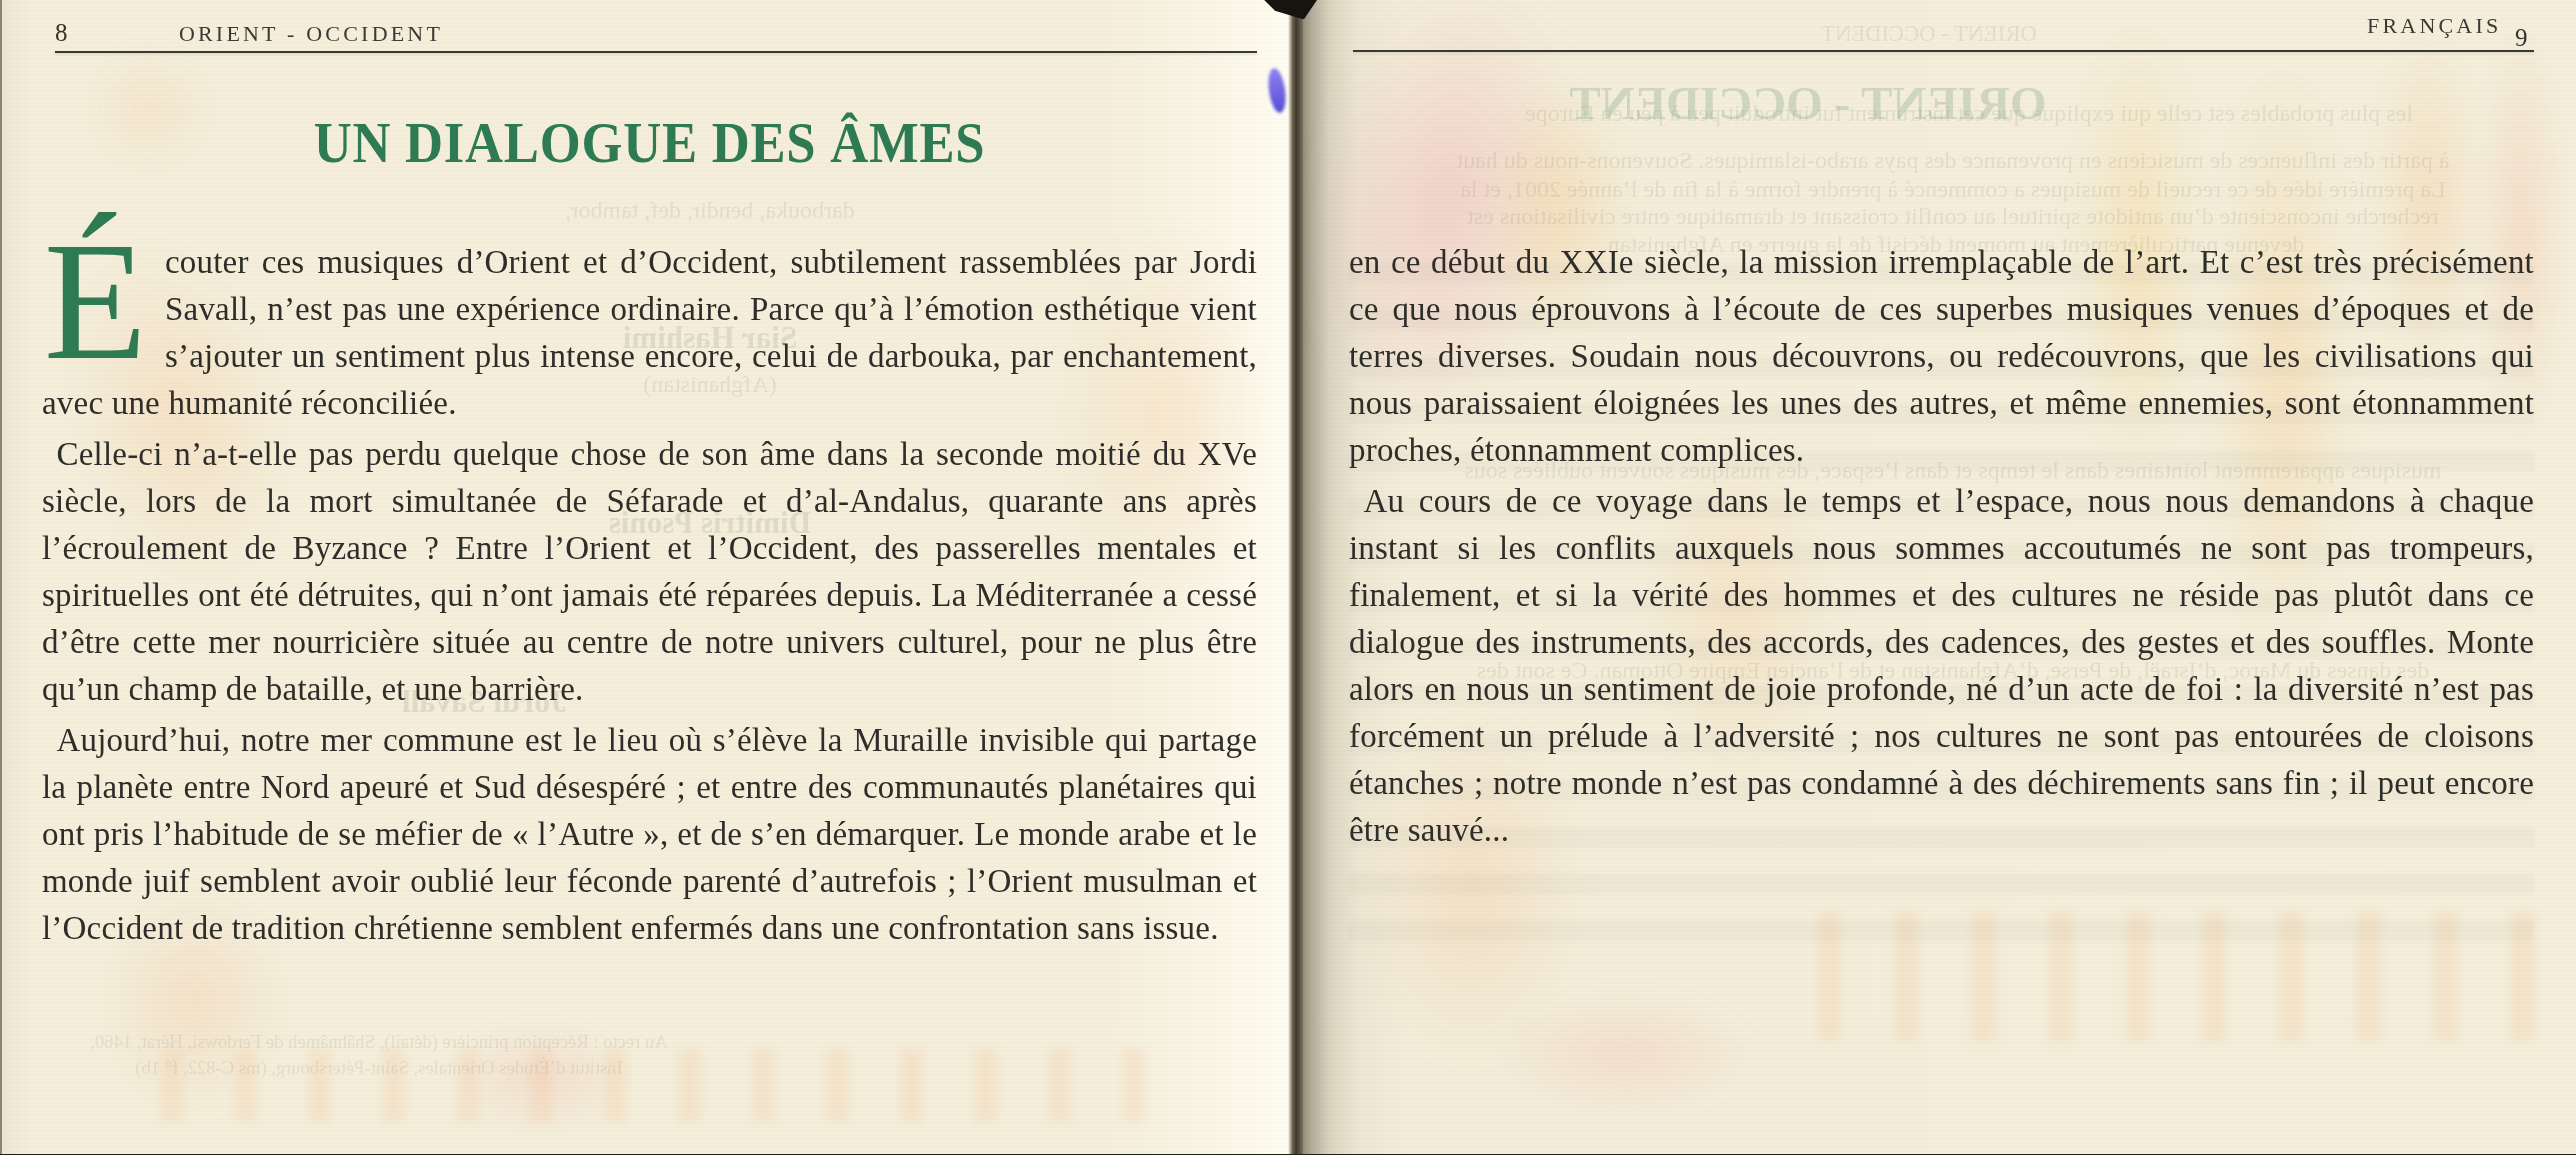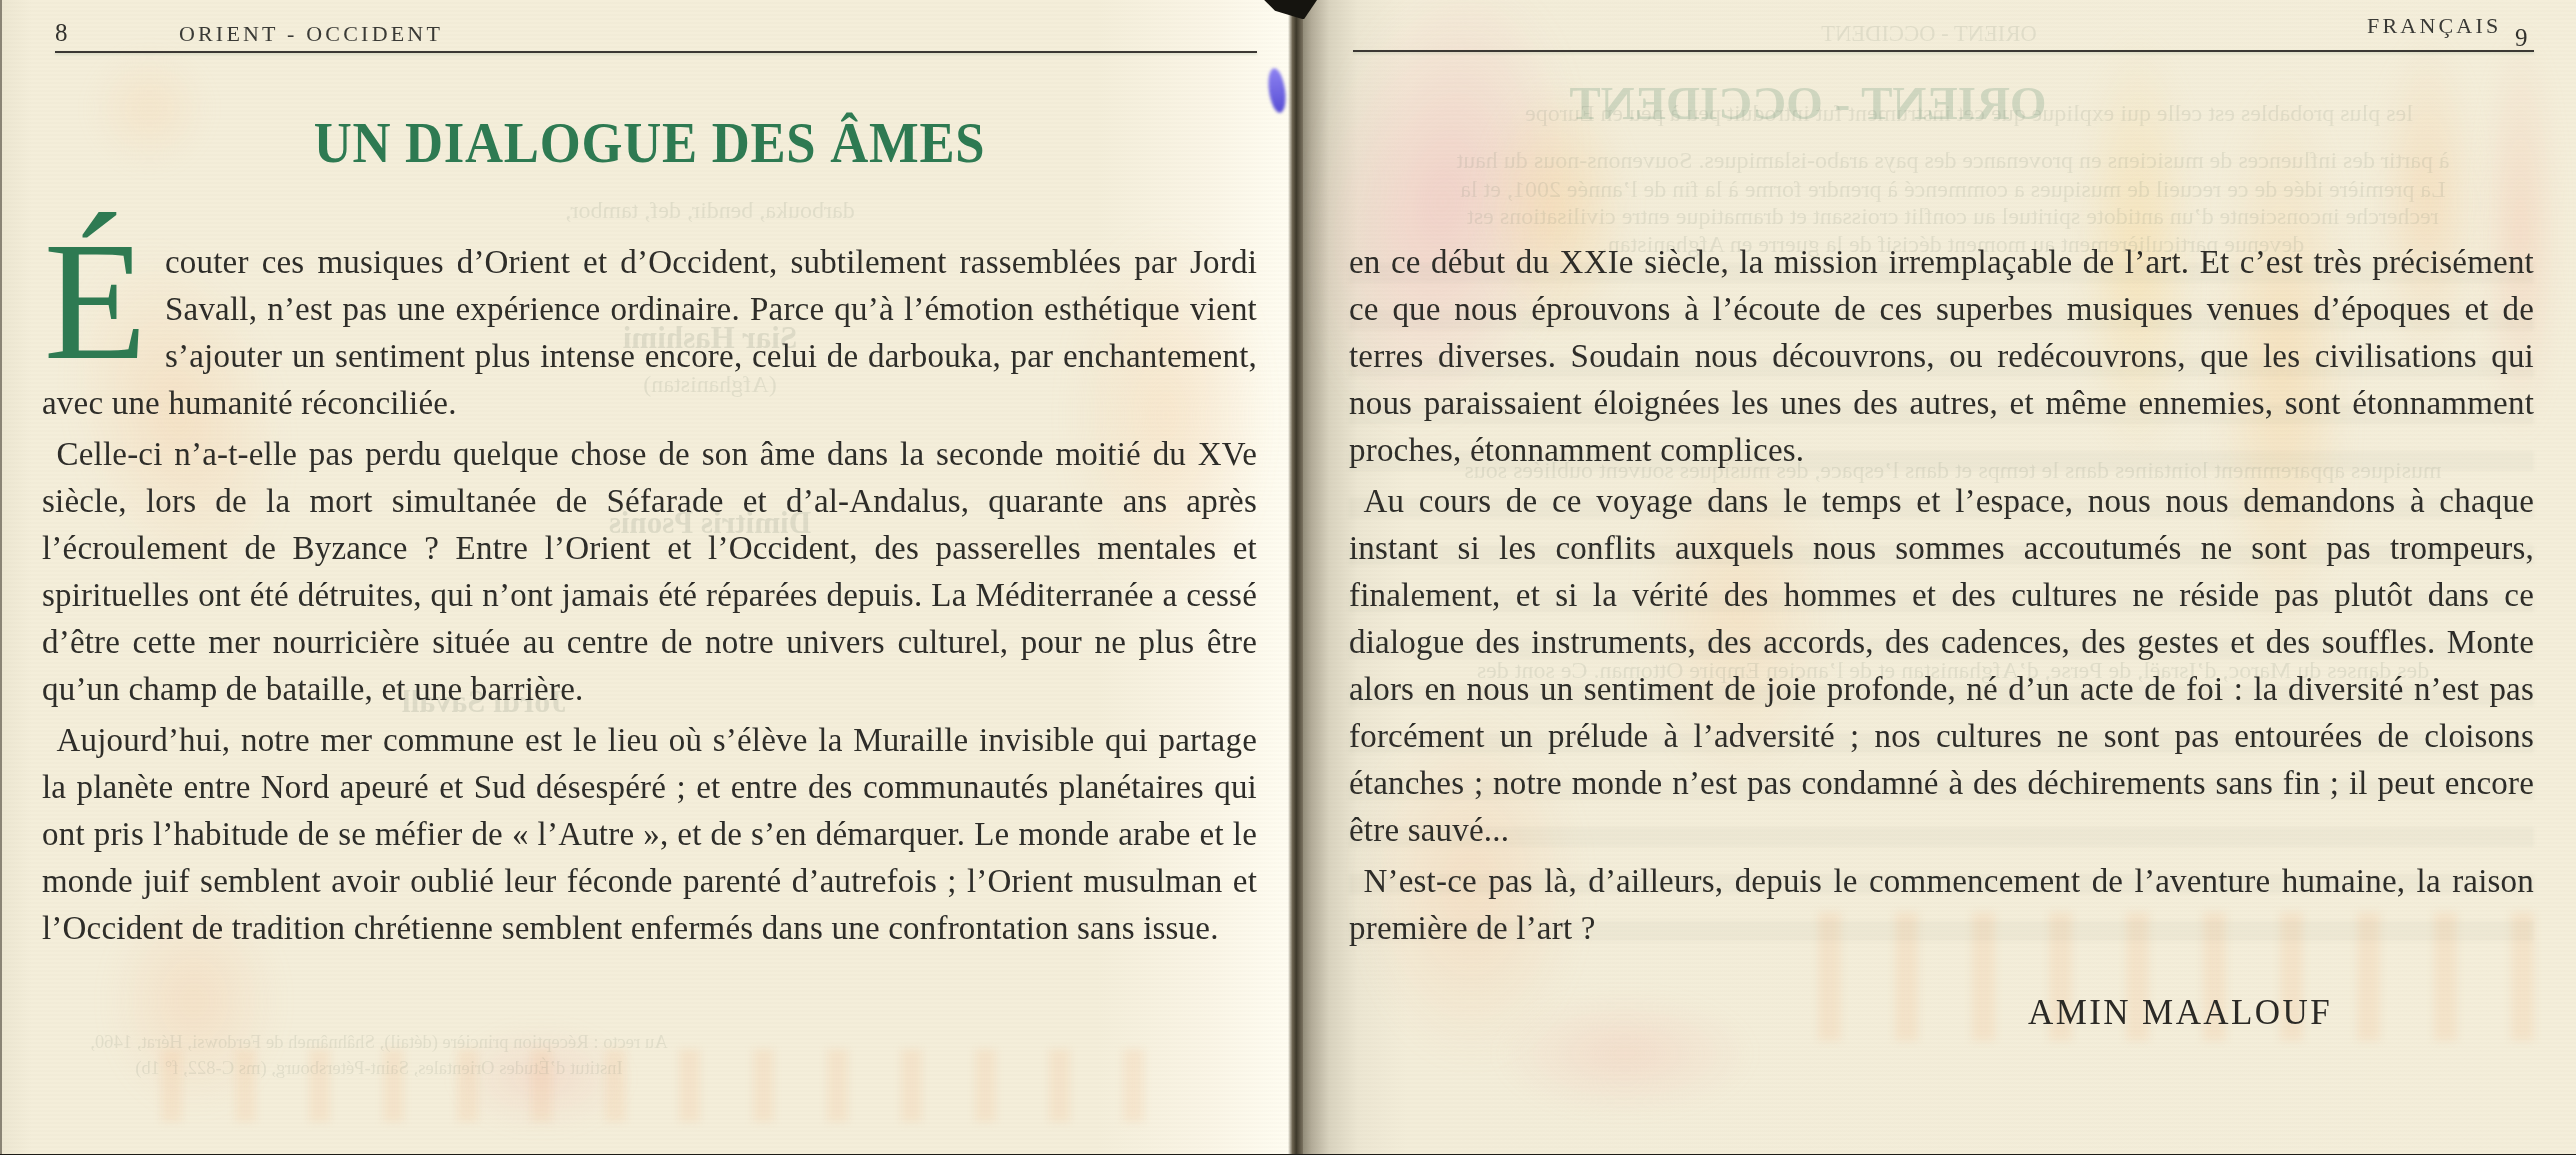--- a/index.html
+++ b/index.html
@@ -104,24 +104,22 @@
     <p>Aujourd’hui, notre mer commune est le lieu où s’élève la Muraille invisible qui partage la planète entre Nord apeuré et Sud désespéré ; et entre des communautés planétaires qui ont pris l’habitude de se méfier de « l’Autre », et de s’en démarquer. Le monde arabe et le monde juif semblent avoir oublié leur féconde parenté d’autrefois ; l’Orient musulman et l’Occident de tradition chrétienne semblent enfermés dans une confrontation sans issue.</p>
   </div>
 
   <div class="running-head" style="left:2367px;top:13px;">FRANÇAIS</div>
   <div class="pagenum" style="left:2515px;top:24px;">9</div>
   <div class="rule" style="left:1353px;top:50px;width:1181px;"></div>
 
   <div class="body-col col-right">
     <p>en ce début du XXIe siècle, la mission irremplaçable de l’art. Et c’est très précisément ce que nous éprouvons à l’écoute de ces superbes musiques venues d’époques et de terres diverses. Soudain nous découvrons, ou redécouvrons, que les civilisations qui nous paraissaient éloignées les unes des autres, et même ennemies, sont étonnamment proches, étonnamment complices.</p>
     <p>Au cours de ce voyage dans le temps et l’espace, nous nous demandons à chaque instant si les conflits auxquels nous sommes accoutumés ne sont pas trompeurs, finalement, et si la vérité des hommes et des cultures ne réside pas plutôt dans ce dialogue des instruments, des accords, des cadences, des gestes et des souffles. Monte alors en nous un sentiment de joie profonde, né d’un acte de foi : la diversité n’est pas forcément un prélude à l’adversité ; nos cultures ne sont pas entourées de cloisons étanches ; notre monde n’est pas condamné à des déchirements sans fin ; il peut encore être sauvé...</p>
-    <p>N’est-ce pas là, d’ailleurs, depuis le commencement de l’aventure humaine, la raison première de l’art ?</p>
   </div>
 
-  <div class="signature">AMIN MAALOUF</div>
 
   <div id="ghosts">
       <div class="ghost" style="left: 710px; top: 197px; font-size: 24px;">darbouka, bendir, def, tambor,</div>
       <div class="ghost b" style="left: 710px; top: 320px; font-size: 31px;">Siar Hashimi</div>
       <div class="ghost" style="left: 710px; top: 371px; font-size: 24px;">(Afghanistan)</div>
       <div class="ghost b" style="left: 710px; top: 505px; font-size: 31px;">Dimitris Psonis</div>
       <div class="ghost b" style="left: 484px; top: 683px; font-size: 32px;">Jordi Savall</div>
       <div class="ghost" style="left: 379px; top: 1031px; font-size: 18.6px;">Au recto : Réception princière (détail), Shâhnâmeh de Ferdowsi, Hérat, 1460,</div>
       <div class="ghost" style="left: 379px; top: 1057px; font-size: 18.6px;">Institut d’Études Orientales, Saint-Pétersbourg, (ms C-822, f° 1b)</div>
       <div class="ghost" style="left: 1929px; top: 21px; font-size: 22.6px;">ORIENT - OCCIDENT</div>

